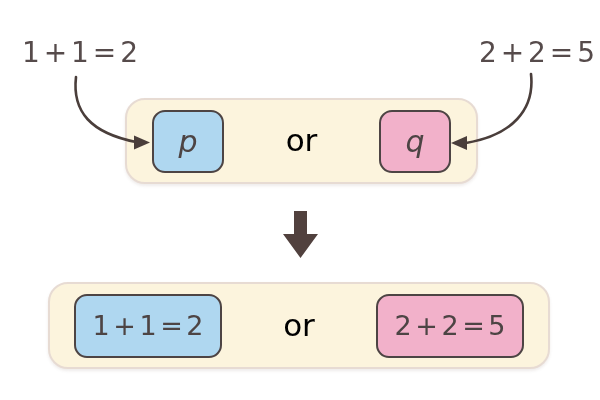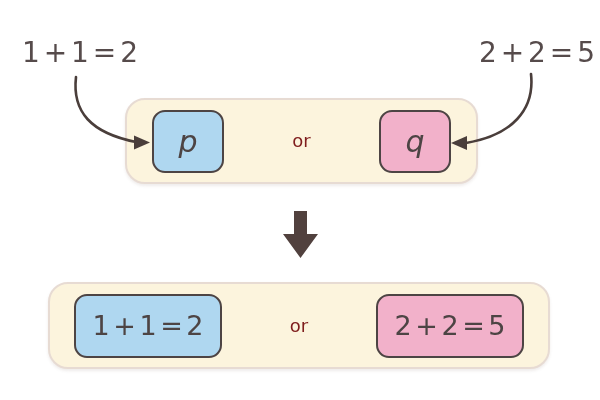--- a/index.html
+++ b/index.html
@@ -57,22 +57,22 @@
     color: #4D4444;
   }
   .term-box.blue { background: #AFD7F0; }
   .term-box.pink { background: #F2B1CA; }
   .term-box.small { width: 72px; height: 63px; font-size: 30px; font-style: italic; }
   .term-box.wide { width: 148px; height: 64px; font-size: 27px; word-spacing: -5px; }
   .or-label {
     position: absolute;
     left: 50%; top: 50%;
     transform: translate(-50%, -52%);
-    font-size: 18px;
-    color: #7f1d1d;
+    font-size: 31px;
+    color: #000000;
   }
   .arrow-layer {
     position: absolute;
     left: 0; top: 0;
     width: 600px; height: 400px;
     pointer-events: none;
   }
 </style>
 </head>
 <body>

